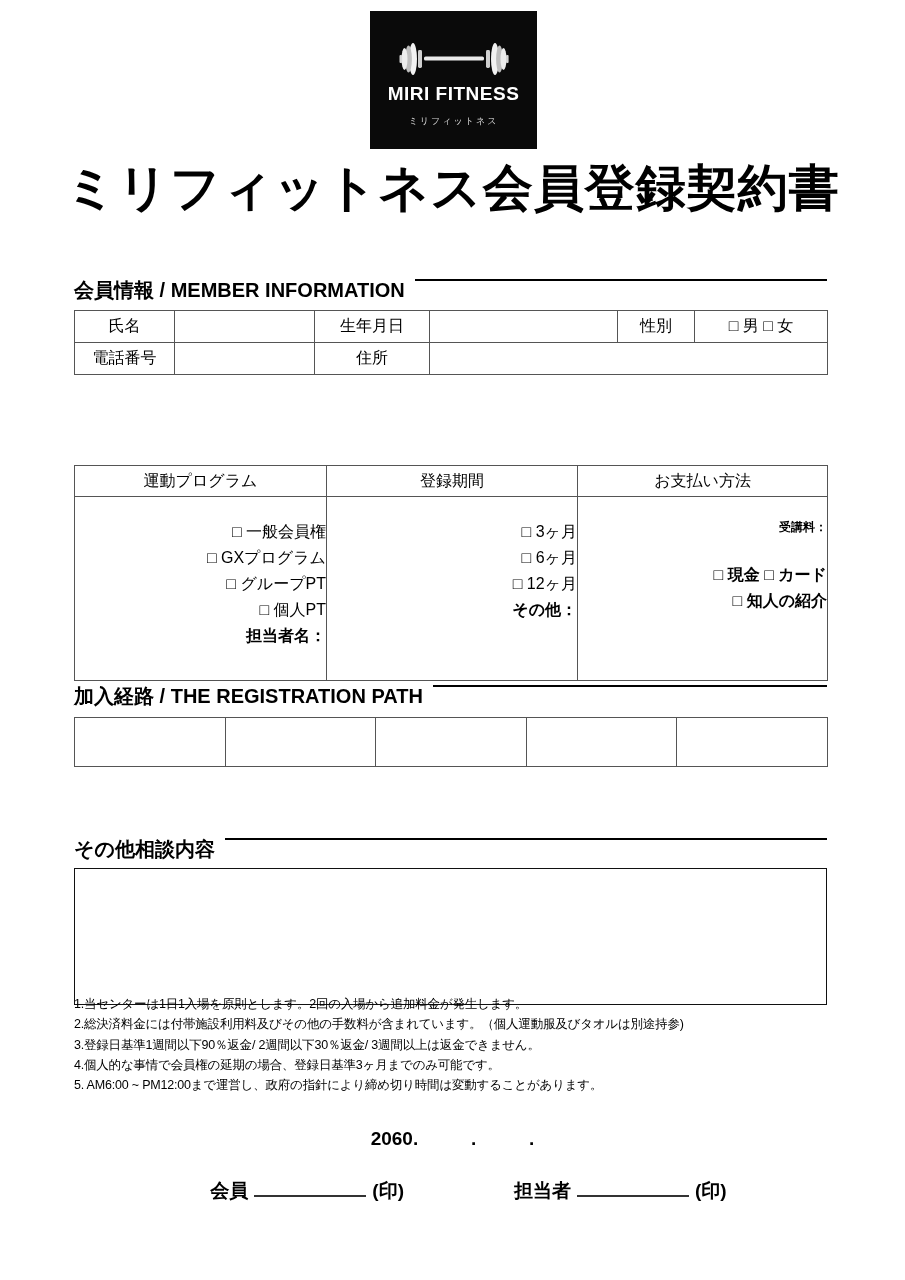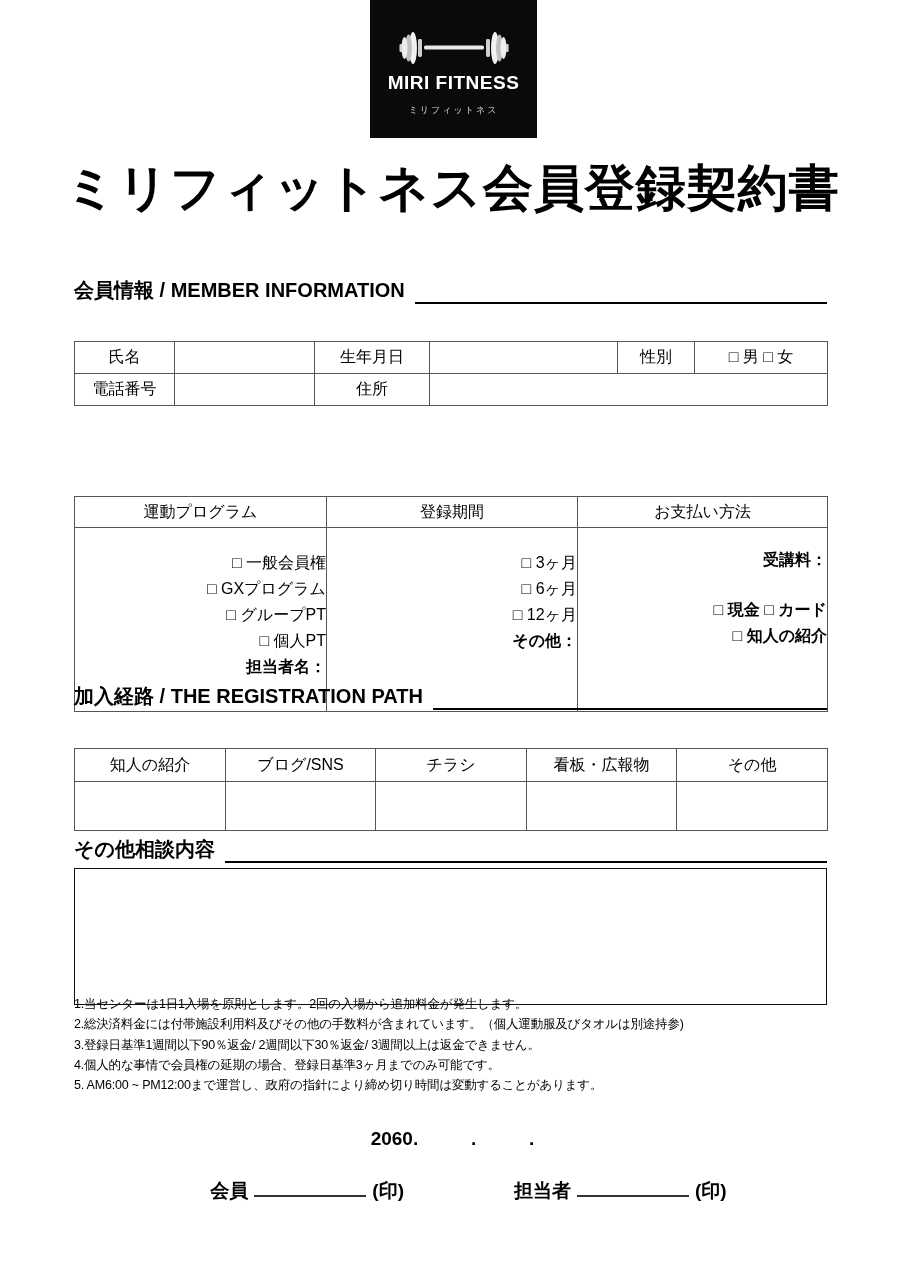--- a/index.html
+++ b/index.html
@@ -19,21 +19,21 @@
     position: relative;
     width: 905px;
     height: 1280px;
     box-sizing: border-box;
   }
 
   
   .logo-box {
     position: absolute;
     left: 370px;
-    top: 0;
+    top: 11px;
     width: 167px;
     height: 138px;
     background: #0a0a0a;
     display: flex;
     flex-direction: column;
     align-items: center;
     justify-content: center;
   }
   .logo-barbell {
     width: 120px;
@@ -68,21 +68,21 @@
     line-height: 1;
     white-space: nowrap;
   }
 
   
   .section-head {
     position: absolute;
     left: 74px;
     width: 753px;
     display: flex;
-    align-items: flex-end;
+    align-items: flex-start;
     gap: 10px;
   }
   .section-head .sh-text {
     font-size: 20px;
     font-weight: bold;
     white-space: nowrap;
     letter-spacing: 0px;
   }
   .section-head .sh-rule {
     flex: 1 1 auto;
@@ -90,21 +90,20 @@
     border-top: 2px solid #000;
     margin-top: 2px;
   }
 
   
   .tbl {
     position: absolute;
     border-collapse: collapse;
     table-layout: fixed;
     border: 1.5px solid #111;
-    margin-top: 31px;
   }
   .tbl td {
     border: 1px solid #555;
     font-size: 16px;
     text-align: center;
     vertical-align: middle;
     padding: 0;
   }
   .tbl td.blank { background: #fff; }
 
@@ -122,21 +121,21 @@
     padding: 22px 0 0 38px;
   }
   #terms-table td.body.pay { padding-left: 28px; }
   .opt-line {
     font-size: 16px;
     line-height: 1.62;
     white-space: nowrap;
   }
   .opt-line.plain { font-weight: bold; }
   .pay-title {
-    font-size: 16px;
+    font-size: 12px;
     font-weight: bold;
     margin-bottom: 26px;
     white-space: nowrap;
   }
 
   
   #path-table { left: 74px; top: 717px; width: 753px; }
   #path-table td.hdr { height: 32px; }
   #path-table td.cell { height: 48px; }
 
@@ -302,27 +301,20 @@
   <table class="tbl" id="path-table">
     <colgroup>
       <col style="width:151px">
         <col style="width:150px">
         <col style="width:151px">
       <col style="width:150px">
         <col style="width:151px">
     </colgroup>
     <tbody>
       <tr>
-        <td class="hdr">知人の紹介</td>
-        <td class="hdr">ブログ/SNS</td>
-        <td class="hdr">チラシ</td>
-        <td class="hdr">看板・広報物</td>
-        <td class="hdr">その他</td>
-      </tr>
-      <tr>
         <td class="cell blank"></td>
         <td class="cell blank"></td>
         <td class="cell blank"></td>
         <td class="cell blank"></td>
         <td class="cell blank"></td>
       </tr>
     </tbody>
   </table>
 
   <div class="section-head" style="top:836px;">

